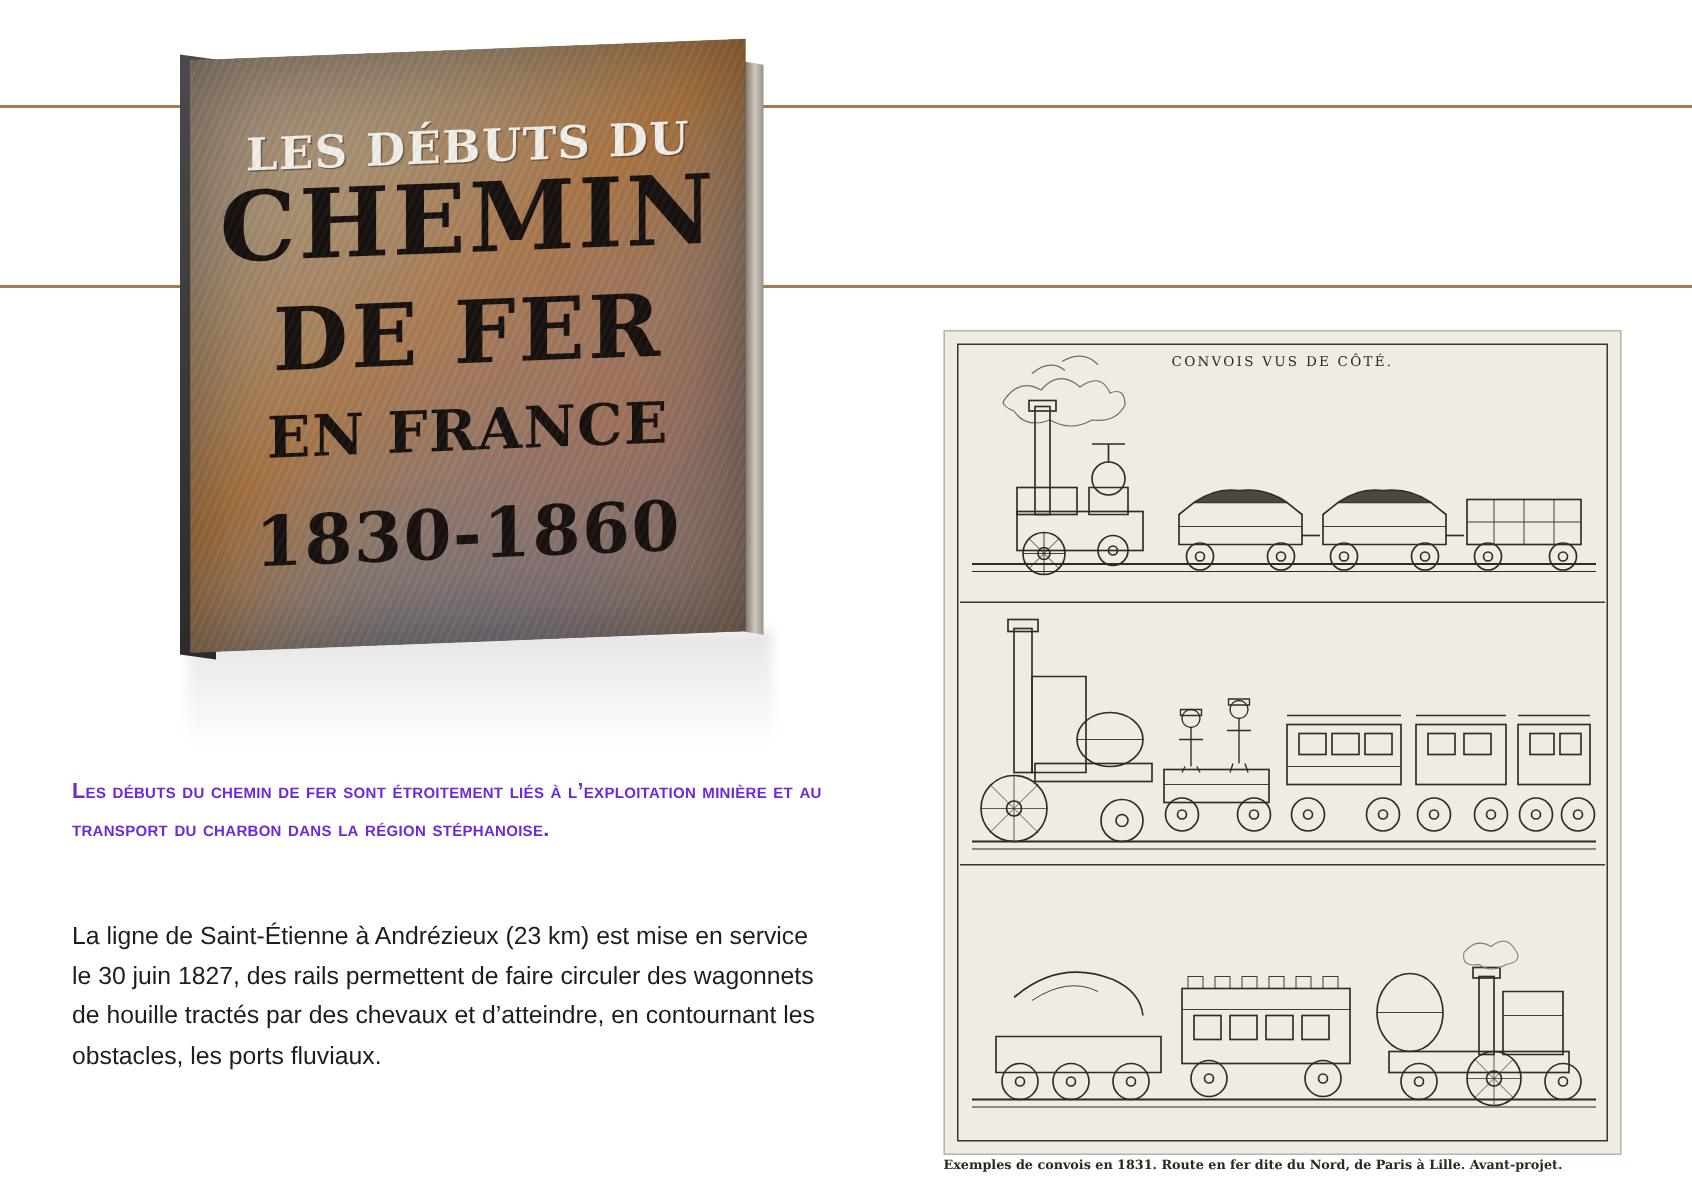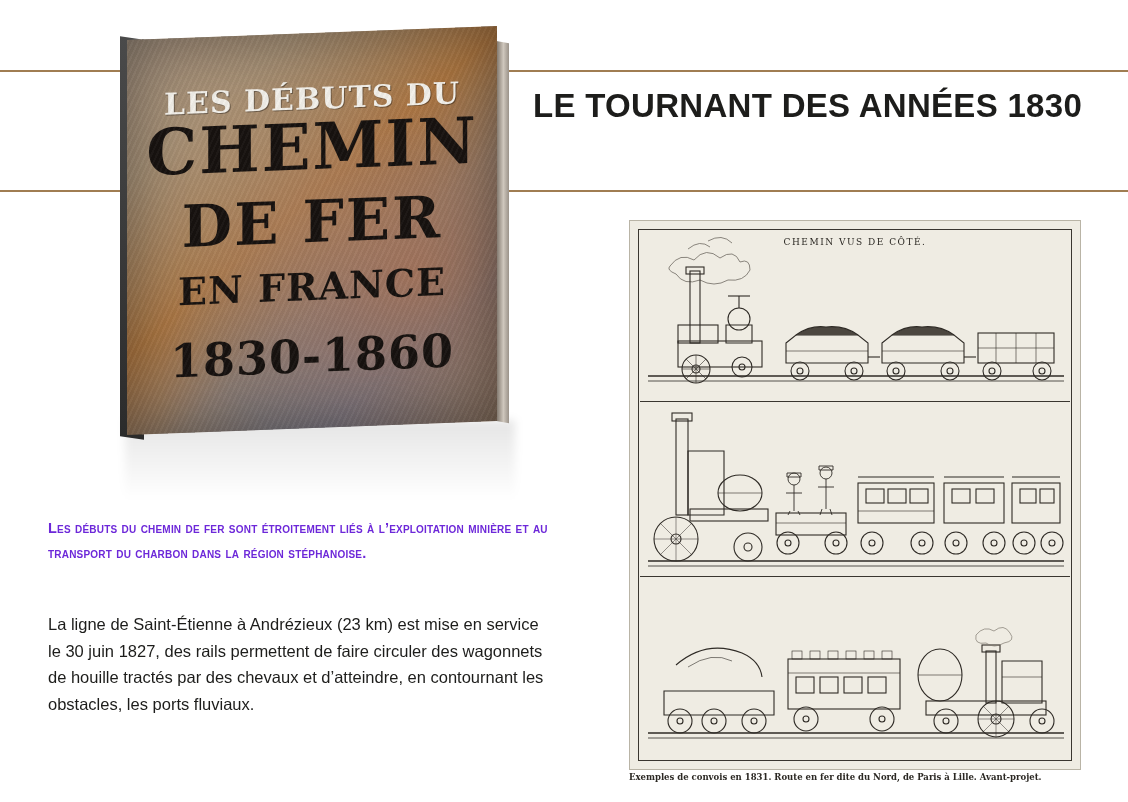--- a/index.html
+++ b/index.html
@@ -262,29 +262,28 @@
       <div class="ct-l1">LES DÉBUTS DU</div>
       <div class="ct-l2">CHEMIN</div>
       <div class="ct-l3">DE FER</div>
       <div class="ct-l4">EN FRANCE</div>
       <div class="ct-l5">1830-1860</div>
     </div>
   </div>
 </div>
 
 <div class="title-block">
-  <div class="title-line2">LE TOURNANT DES ANNÉES 1830</div>
 </div>
 
 <div class="lead-text">Les débuts du chemin de fer sont étroitement liés à l’exploitation minière et au transport du charbon dans la région stéphanoise.</div>
 <div class="body-text">La ligne de Saint-Étienne à Andrézieux (23 km) est mise en service le 30 juin 1827, des rails permettent de faire circuler des wagonnets de houille tractés par des chevaux et d’atteindre, en contournant les obstacles, les ports fluviaux.</div>
 
 <div class="plate">
   <div class="plate-inner"></div>
-  <div class="plate-caption-top">CHEMIN VUS DE CÔTÉ.</div>
+  <div class="plate-caption-top">CONVOIS VUS DE CÔTÉ.</div>
   <div class="band-div" style="top:180px;"></div>
   <div class="band-div" style="top:355px;"></div>
 
   <svg class="eng" width="452" height="550" viewBox="0 0 452 550">
     <g stroke="#2f2b26" fill="none" stroke-width="1.1">
 
       <line x1="18" y1="155" x2="434" y2="155" stroke-width="1.4"></line>
       <line x1="18" y1="160" x2="434" y2="160" stroke-width="0.8"></line>
 
       <g stroke="#6f6a62" stroke-width="0.8">

